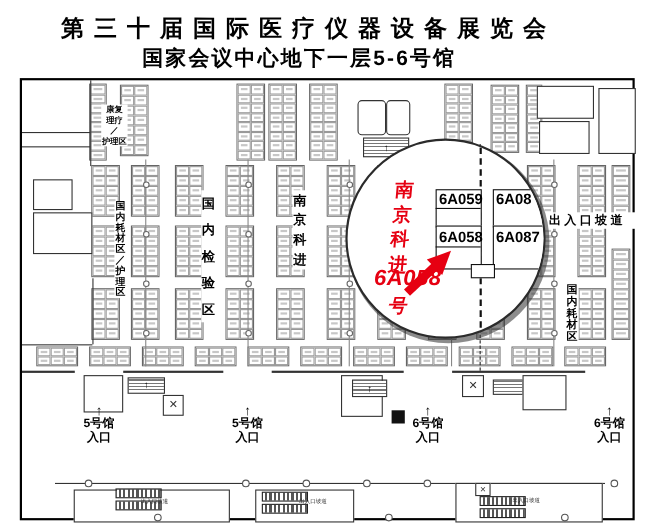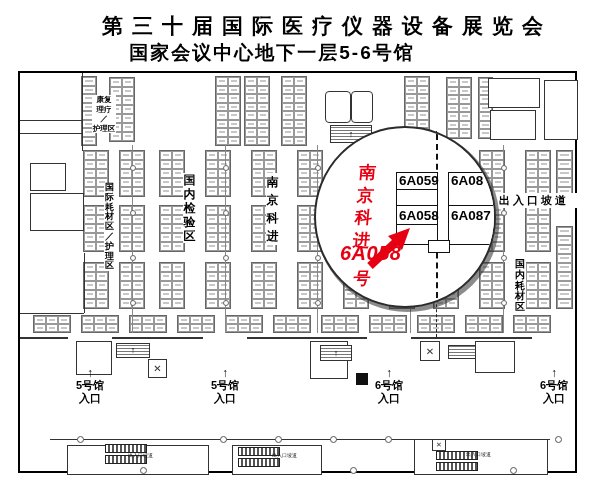--- a/index.html
+++ b/index.html
@@ -1,18 +1,18 @@
 <!DOCTYPE html>
 <html><head>
 <meta charset="utf-8">
 <style>
   html,body{margin:0;padding:0;background:#fff;}
   body{width:600px;height:484px;position:relative;overflow:hidden;
        font-family:"Liberation Sans","DejaVu Sans",sans-serif;color:#000;}
-  .title1{position:absolute;left:0;top:12px;width:552px;text-align:right;
+  .title1{position:absolute;left:0;top:12px;width:552px;text-align:center;
           font-size:21px;font-weight:bold;letter-spacing:9px;white-space:nowrap;text-indent:9px;}
   .title2{position:absolute;left:0;top:40px;width:544px;text-align:center;
           font-size:19px;font-weight:bold;letter-spacing:2px;white-space:nowrap;}
   #map{position:absolute;left:18px;top:71px;width:555px;height:398px;
        border:2.5px solid #000;background:#fff;}
   .cluster{position:absolute;display:grid;background:#fff;outline:1px solid #666;}
   .cell{border:0.5px solid #999;background:#fff;position:relative;}
   .cell::after{content:"";display:block;margin:2px auto 0;width:62%;height:2px;background:#c7c7c7;}
   .wl{position:absolute;background:#333;}
   .rect{position:absolute;border:1.2px solid #333;background:#fff;}
@@ -773,22 +773,22 @@
       <div class="colc" style="left: 535px; top: 363px;"></div>
       <div class="colc" style="left: 120px; top: 394px;"></div>
       <div class="colc" style="left: 330px; top: 394px;"></div>
       <div class="colc" style="left: 490px; top: 394px;"></div>
       <div class="zone" style="left: 72px; top: 22px; width: 24px; font-size: 7.5px; line-height: 9.5px;">
         <div>康复</div>
         <div>理疗</div>
         <div>／</div>
         <div>护理区</div>
       </div>
-      <div class="zone v" style="left: 84px; top: 110px; width: 11px; font-size: 9px; line-height: 9.8px;">国际耗材区／护理区</div>
-      <div class="zone v" style="left: 163px; top: 100px; width: 13px; font-size: 12px; line-height: 14px;">国内检验区</div>
+      <div class="zone v" style="left: 84px; top: 110px; width: 11px; font-size: 9px; line-height: 9.8px;">国内耗材区／护理区</div>
+      <div class="zone v" style="left: 163px; top: 100px; width: 13px; font-size: 12px; line-height: 24px;">国内检验区</div>
       <div class="zone v" style="left: 246px; top: 100px; width: 13px; font-size: 12px; line-height: 18px;">南京科进</div>
       <div class="zone" style="left: 468px; top: 120px; width: 92px; font-size: 11px; letter-spacing: 3px;">出入口坡道</div>
       <div class="zone v" style="left: 494px; top: 186px; width: 12px; font-size: 10px; line-height: 10.8px;">国内耗材区</div>
       <div class="ent" style="left: 47px; top: 294px;">
         <div class="ar">↑</div>
         <div>5号馆</div>
         <div>入口</div>
       </div>
       <div class="ent" style="left: 182px; top: 294px;">
         <div class="ar">↑</div>

